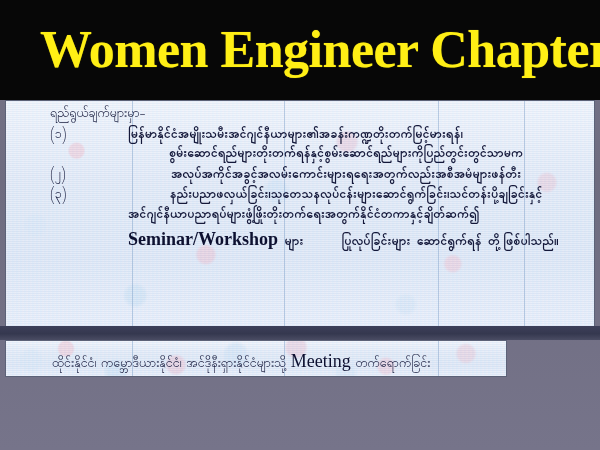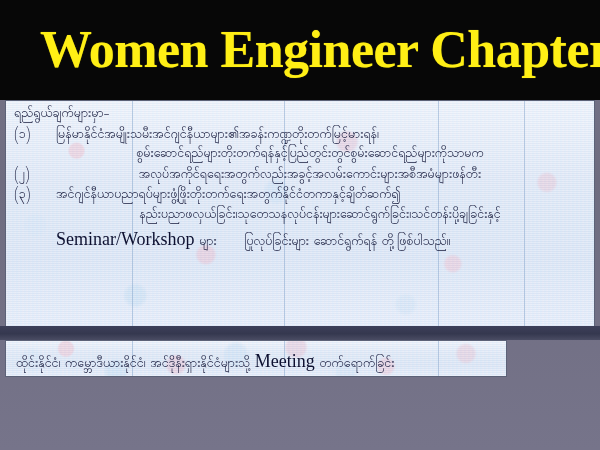--- a/index.html
+++ b/index.html
@@ -70,38 +70,39 @@
     box-sizing:border-box;
   }
   #objectives-inner{
     position:relative;z-index:2;
     padding:5px 8px 0 8px;
   }
 
   .mm{
     font-family:"Padauk","Myanmar Text","Noto Sans Myanmar","DejaVu Sans",sans-serif;
     color:#14183a;
+    margin-left:36px;
   }
   #heading{
     font-size:12.5px;
     line-height:1.35;
     margin-bottom:3px;
     white-space:nowrap;
   }
   .item{
     display:flex;
     align-items:flex-start;
     margin-bottom:1px;
   }
   .item-num{
     flex:0 0 42px;
     font-size:12.5px;
     line-height:1.55;
   }
-  .item-body{flex:1 1 auto;min-width:0;}
+  .item-body{flex:1 1 auto;min-width:0;font-weight:bold;}
   .ln{
     font-size:12.5px;
     line-height:1.56;
     white-space:nowrap;
   }
   .ln.spread{
     display:flex;
     justify-content:center;
     padding-right:22px;
   }
@@ -149,50 +150,50 @@
 
     <div id="objectives-inner">
       <div id="heading" class="mm">ရည်ရွယ်ချက်များမှာ-</div>
 
       <div class="item">
         <div class="item-num mm">(၁)</div>
         <div class="item-body">
           <div class="ln mm">မြန်မာနိုင်ငံအမျိုးသမီးအင်ဂျင်နီယာများ၏အခန်းကဏ္ဍတိုးတက်မြင့်မားရန်၊</div>
           <div class="ln mm spread">
             <span>စွမ်းဆောင်ရည်များတိုးတက်ရန်နှင့်</span>
+            <span>စွမ်းဆောင်ရည်များကို</span>
             <span>ပြည်တွင်းတွင်</span>
-            <span>စွမ်းဆောင်ရည်များကို</span>
             <span>သာမက</span>
           </div>
         </div>
       </div>
 
       <div class="item">
         <div class="item-num mm">(၂)</div>
         <div class="item-body">
           <div class="ln mm spread">
             <span>အလုပ်အကိုင်</span>
+            <span>အခွင့်အလမ်းကောင်းများ</span>
             <span>ရရေးအတွက်လည်း</span>
-            <span>အခွင့်အလမ်းကောင်းများ</span>
             <span>အစီအမံများ</span>
             <span>ဖန်တီး</span>
           </div>
         </div>
       </div>
 
       <div class="item">
         <div class="item-num mm">(၃)</div>
         <div class="item-body">
-          <div class="ln mm">အင်ဂျင်နီယာပညာရပ်များဖွံ့ဖြိုးတိုးတက်ရေးအတွက်နိုင်ငံတကာနှင့်ချိတ်ဆက်၍</div>
           <div class="ln mm spread tight">
             <span>နည်းပညာဖလှယ်ခြင်း၊</span>
             <span>သုတေသနလုပ်ငန်းများ</span>
             <span>ဆောင်ရွက်ခြင်း၊</span>
             <span>သင်တန်းပို့ချခြင်းနှင့်</span>
           </div>
+          <div class="ln mm">အင်ဂျင်နီယာပညာရပ်များဖွံ့ဖြိုးတိုးတက်ရေးအတွက်နိုင်ငံတကာနှင့်ချိတ်ဆက်၍</div>
           <div class="ln mm">
             <span class="latin">Seminar/Workshop</span>
             <span>များ</span>
             &nbsp;&nbsp;&nbsp;&nbsp;
             <span>ပြုလုပ်ခြင်းများ ဆောင်ရွက်ရန် တို့ဖြစ်ပါသည်။</span>
           </div>
         </div>
       </div>
     </div>
   </div>

